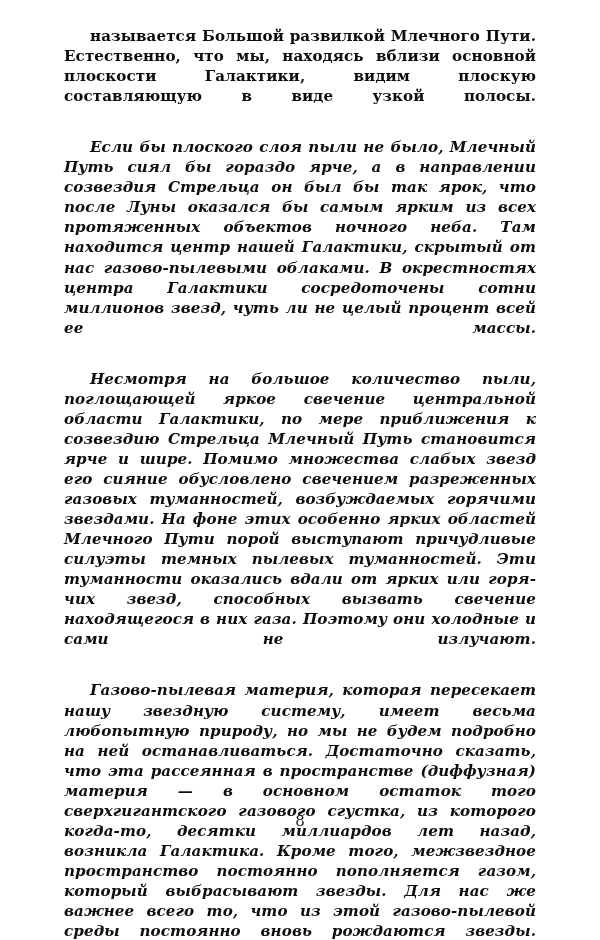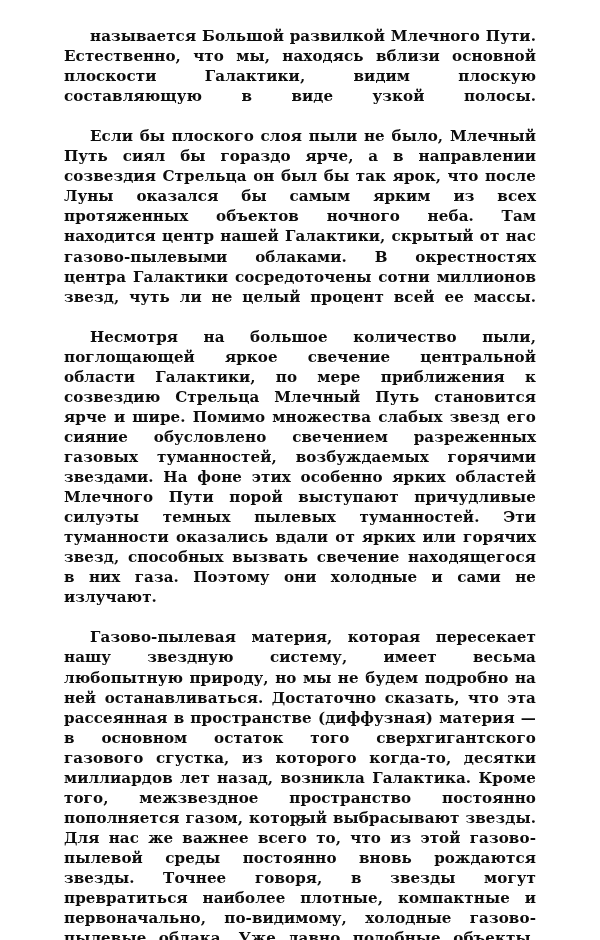--- a/index.html
+++ b/index.html
@@ -38,21 +38,22 @@
     line-height: 20.05px;
     font-weight: 700;
     color: #0d0d0d;
     letter-spacing: 0.1px;
     word-spacing: 0.4px;
     -webkit-font-smoothing: none;
     hyphens: manual;
   }
 
   .para + .para {
-    margin-top: 0;
+    margin-top: 11px;
+    font-style: italic;
   }
 
   
   .para::after {
     content: "";
     display: inline-block;
     width: 100%;
   }
 
   .page-number {

